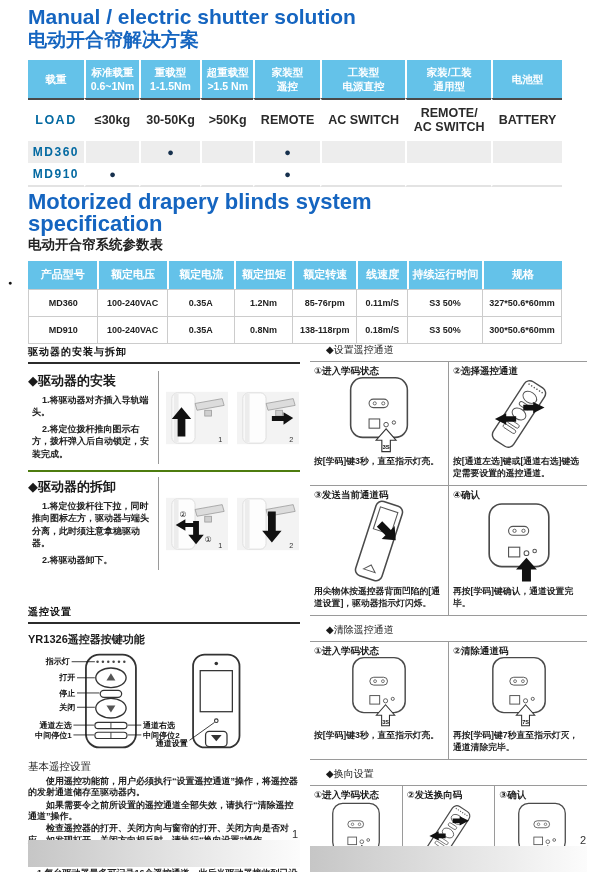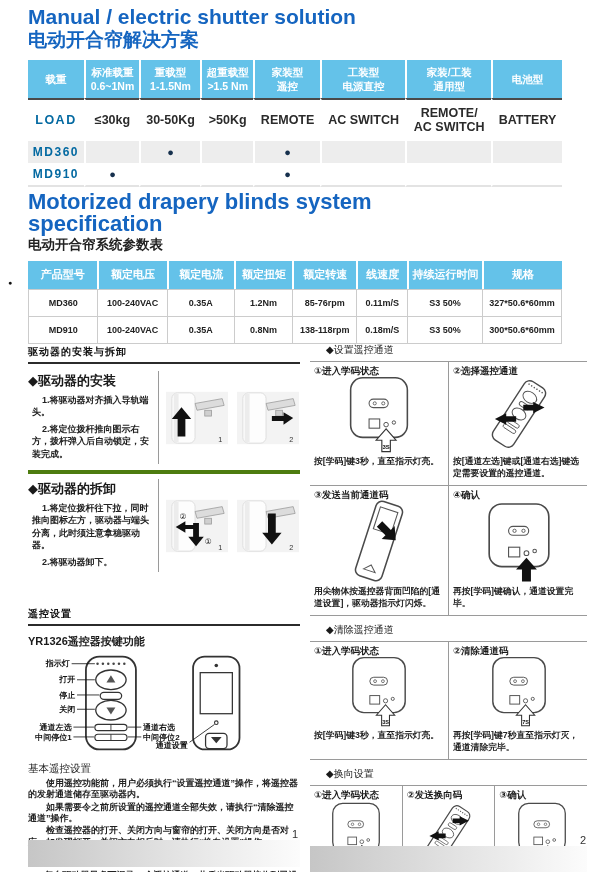--- a/index.html
+++ b/index.html
@@ -48,21 +48,21 @@
   .t2 tr td:last-child{border-right:1px solid #ccc;}
   .t2 tbody tr:first-child td{border-top:1px solid #ccc;}
   
   .col-left{position:absolute;left:28px;top:345px;width:272px;}
   .col-right{position:absolute;left:310px;top:343px;width:278px;}
   .sec-title{
     font-size:10px;font-weight:bold;letter-spacing:1px;color:#111;
     border-bottom:2px solid #2b2b2b;padding-bottom:3px;margin:0 0 2px;
   }
   .inst-row{display:grid;grid-template-columns:130px 142px;padding:5px 0 6px;}
-  .inst-row + .inst-row{border-top:4px solid #4d7c0f;}
+  .inst-row + .inst-row{border-top:2px solid #4d7c0f;}
   .inst-text{padding-right:4px;}
   .blk-head{font-size:13px;font-weight:bold;margin:1px 0 2px;}
   .blk-p{font-size:9px;line-height:1.38;margin:4px;text-indent:1.1em;color:#222;font-weight:bold;}
   .inst-figs{border-left:1px solid #9a9a9a;display:flex;gap:9px;justify-content:center;align-items:center;padding-left:6px;}
   
   .remote-title{margin-top:29px;}
   .remote-subtitle{font-size:11px;font-weight:bold;margin:8px 0 4px;}
   .basic-head{font-size:10.5px;font-weight:normal;margin:5px 0 2px;}
   .para{font-size:9px;line-height:1.26;margin:0 0 1px;text-indent:2em;color:#222;font-weight:bold;}
   .notes-head{font-size:10px;font-weight:bold;margin:6px 0 2px;}

